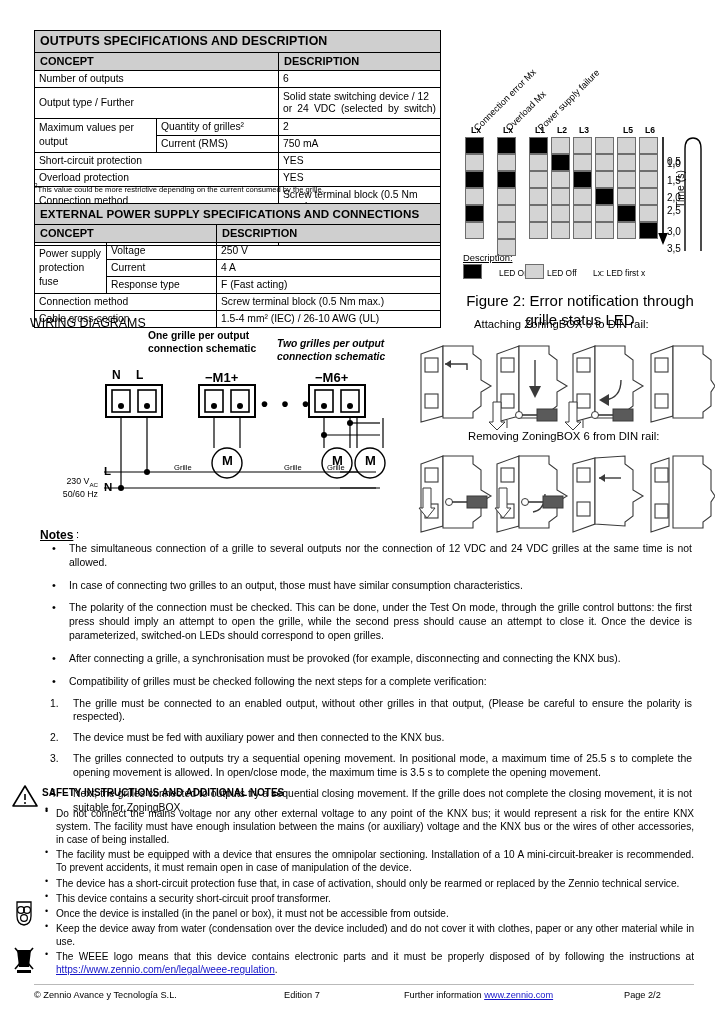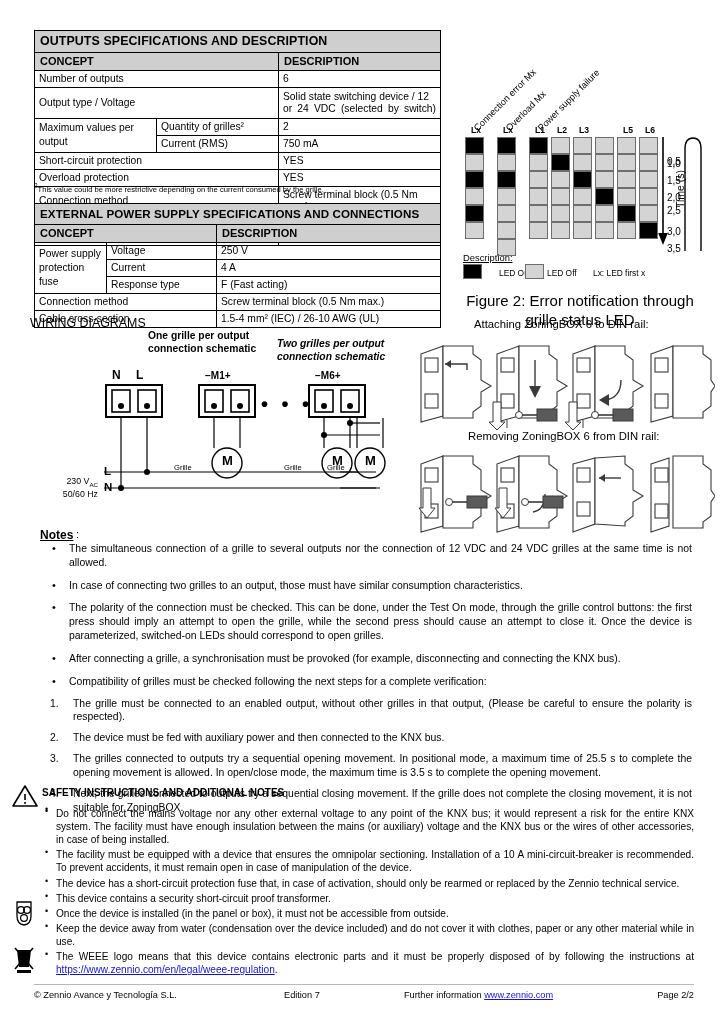--- a/index.html
+++ b/index.html
@@ -137,21 +137,21 @@
     line-height: 1.25;
     text-align: left;
     white-space: pre-line;
   }
   .term-label {
     position: absolute;
     font-weight: bold;
     font-size: 12px;
     white-space: nowrap;
   }
-  .term-label.sm { font-size: 10px; }
+  .term-label.sm { font-size: 13px; }
   .grille-txt {
     position: absolute;
     font-size: 7.6px;
   }
   .mains-txt {
     position: absolute;
     font-size: 8.8px;
     line-height: 1.35;
     text-align: right;
     width: 70px;
@@ -238,21 +238,21 @@
     position: absolute;
     left: 34px; top: 990px;
     width: 660px;
     font-size: 9.2px;
     display: flex;
     align-items: baseline;
   }
   .f1 { width: 250px; }
   .f2 { width: 120px; }
   .f3 { flex: 1; }
-  .f4 { width: 70px; text-align: right; }
+  .f4 { width: 70px; }
   .divider {
     position: absolute;
     left: 34px; top: 984px;
     width: 660px;
     height: 1px;
     background: #b9b9b9;
   }
   svg { display: block; }
   .abs { position: absolute; }
 </style>
@@ -273,21 +273,21 @@
       </tr>
       <tr class="tbl-head">
         <td colspan="2">CONCEPT</td>
         <td>DESCRIPTION</td>
       </tr>
       <tr>
         <td colspan="2">Number of outputs</td>
         <td>6</td>
       </tr>
       <tr>
-        <td colspan="2">Output type / Voltage</td>
+        <td colspan="2">Output type / Further</td>
         <td class="just" style="height:26px">Solid state switching device / 12 or 24 VDC (selected by switch)</td>
       </tr>
       <tr>
         <td rowspan="2" style="line-height:1.35">Maximum values per output</td>
         <td>Quantity of grilles²</td>
         <td>2</td>
       </tr>
       <tr>
         <td>Current (RMS)</td>
         <td>750 mA</td>

